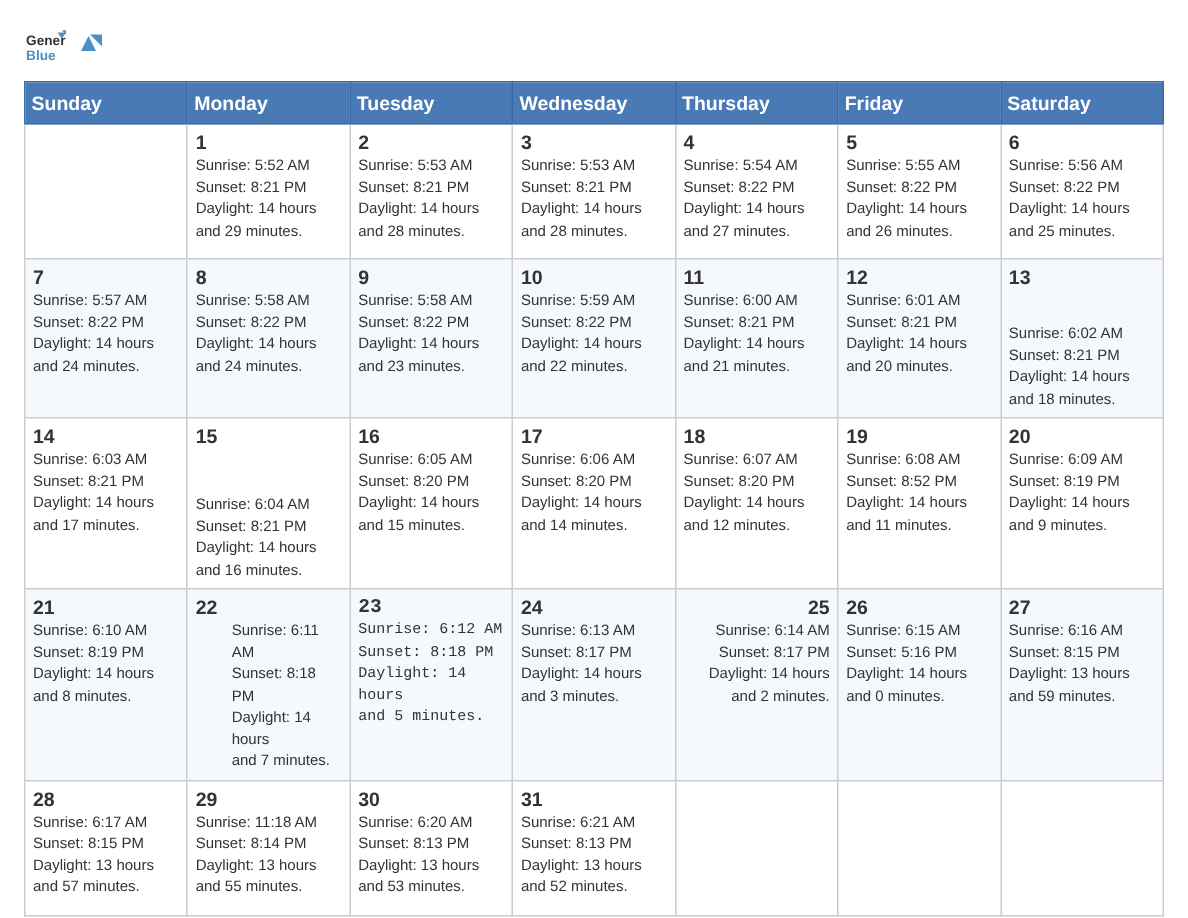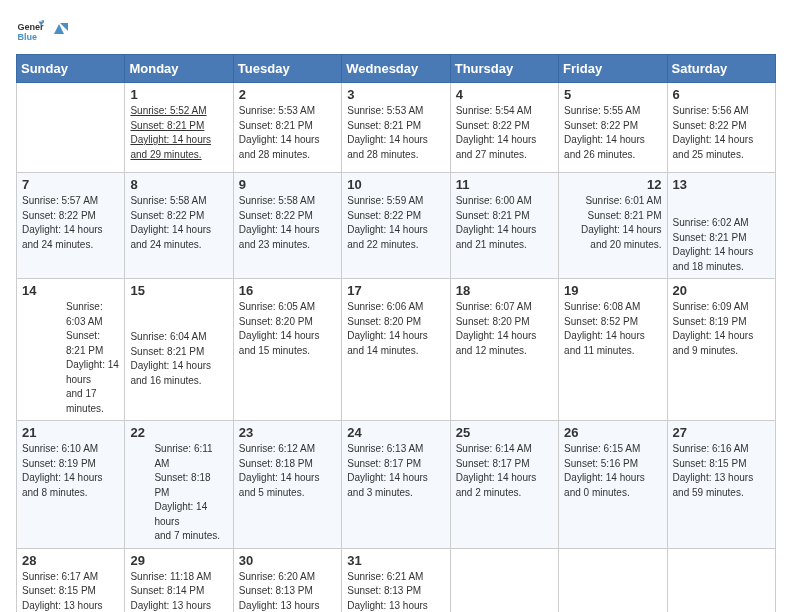--- a/index.html
+++ b/index.html
@@ -128,21 +128,21 @@
         <th>Thursday</th>
         <th>Friday</th>
         <th>Saturday</th>
       </tr>
   </thead>
   <tbody id="calendar-body">
   <tr>
         <td class="empty"></td>
         <td>
           <span class="day-number">1</span>
-          <div class="day-info" style="white-space: pre-line; text-decoration: underline;">Sunrise: 5:52 AM
+          <div class="day-info" style="white-space: pre-line;">Sunrise: 5:52 AM
 Sunset: 8:21 PM
 Daylight: 14 hours
 and 29 minutes.</div>
         </td>
         <td>
           <span class="day-number">2</span>
           <div class="day-info" style="white-space: pre-line;">Sunrise: 5:53 AM
 Sunset: 8:21 PM
 Daylight: 14 hours
 and 28 minutes.</div>
@@ -205,39 +205,39 @@
 Daylight: 14 hours
 and 22 minutes.</div>
         </td>
         <td style="background: rgb(245, 248, 252);">
           <span class="day-number">11</span>
           <div class="day-info" style="white-space: pre-line;">Sunrise: 6:00 AM
 Sunset: 8:21 PM
 Daylight: 14 hours
 and 21 minutes.</div>
         </td>
-        <td style="background: rgb(245, 248, 252); text-align: right;">
+        <td style="background: rgb(245, 248, 252);">
           <span class="day-number">12</span>
           <div class="day-info" style="white-space: pre-line;">Sunrise: 6:01 AM
 Sunset: 8:21 PM
 Daylight: 14 hours
 and 20 minutes.</div>
         </td>
         <td style="background: rgb(245, 248, 252);">
           <span class="day-number">13</span>
           <div class="day-info" style="white-space: pre-line; margin-top: 24px;">Sunrise: 6:02 AM
 Sunset: 8:21 PM
 Daylight: 14 hours
 and 18 minutes.</div>
         </td>
       </tr>
       <tr>
         <td>
           <span class="day-number">14</span>
-          <div class="day-info" style="white-space: pre-line; margin-left: 44px;">Sunrise: 6:03 AM
+          <div class="day-info" style="white-space: pre-line;">Sunrise: 6:03 AM
 Sunset: 8:21 PM
 Daylight: 14 hours
 and 17 minutes.</div>
         </td>
         <td>
           <span class="day-number">15</span>
           <div class="day-info" style="white-space: pre-line; margin-top: 32px;">Sunrise: 6:04 AM
 Sunset: 8:21 PM
 Daylight: 14 hours
 and 16 minutes.</div>
@@ -286,35 +286,35 @@
 Daylight: 14 hours
 and 8 minutes.</div>
         </td>
         <td style="background: rgb(245, 248, 252);">
           <span class="day-number">22</span>
           <div class="day-info" style="white-space: pre-line; margin-left: 24px;">Sunrise: 6:11 AM
 Sunset: 8:18 PM
 Daylight: 14 hours
 and 7 minutes.</div>
         </td>
-        <td style="background: rgb(245, 248, 252);">
+        <td style="background: rgb(245, 248, 252); font-family: Liberation Mono, monospace;">
           <span class="day-number">23</span>
           <div class="day-info" style="white-space: pre-line;">Sunrise: 6:12 AM
 Sunset: 8:18 PM
 Daylight: 14 hours
 and 5 minutes.</div>
         </td>
         <td style="background: rgb(245, 248, 252);">
           <span class="day-number">24</span>
           <div class="day-info" style="white-space: pre-line;">Sunrise: 6:13 AM
 Sunset: 8:17 PM
 Daylight: 14 hours
 and 3 minutes.</div>
         </td>
-        <td style="background: rgb(245, 248, 252);">
+        <td style="background: rgb(245, 248, 252); text-align: right;">
           <span class="day-number">25</span>
           <div class="day-info" style="white-space: pre-line;">Sunrise: 6:14 AM
 Sunset: 8:17 PM
 Daylight: 14 hours
 and 2 minutes.</div>
         </td>
         <td style="background: rgb(245, 248, 252);">
           <span class="day-number">26</span>
           <div class="day-info" style="white-space: pre-line;">Sunrise: 6:15 AM
 Sunset: 5:16 PM

